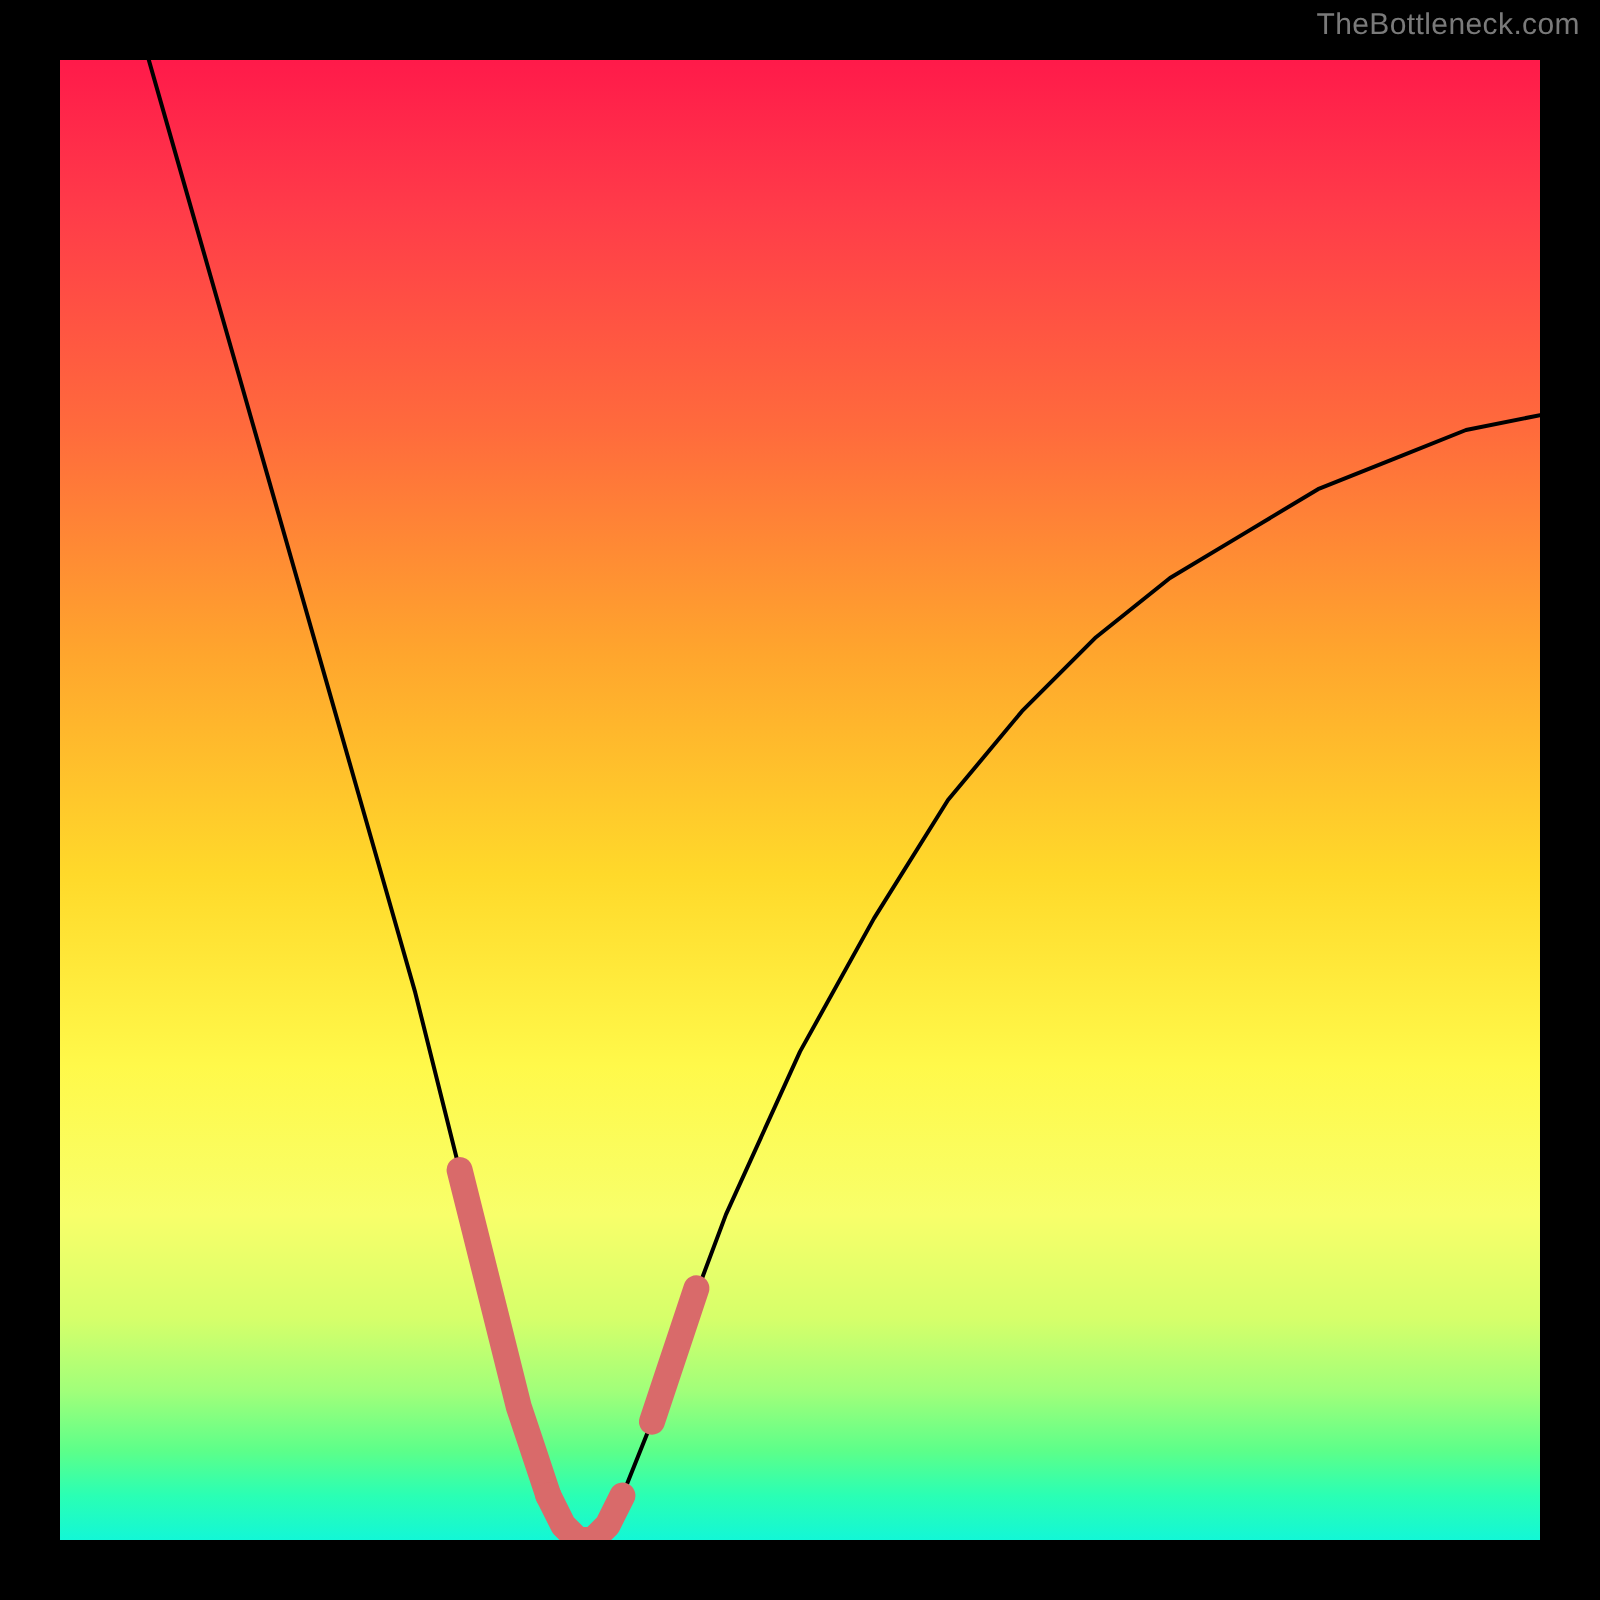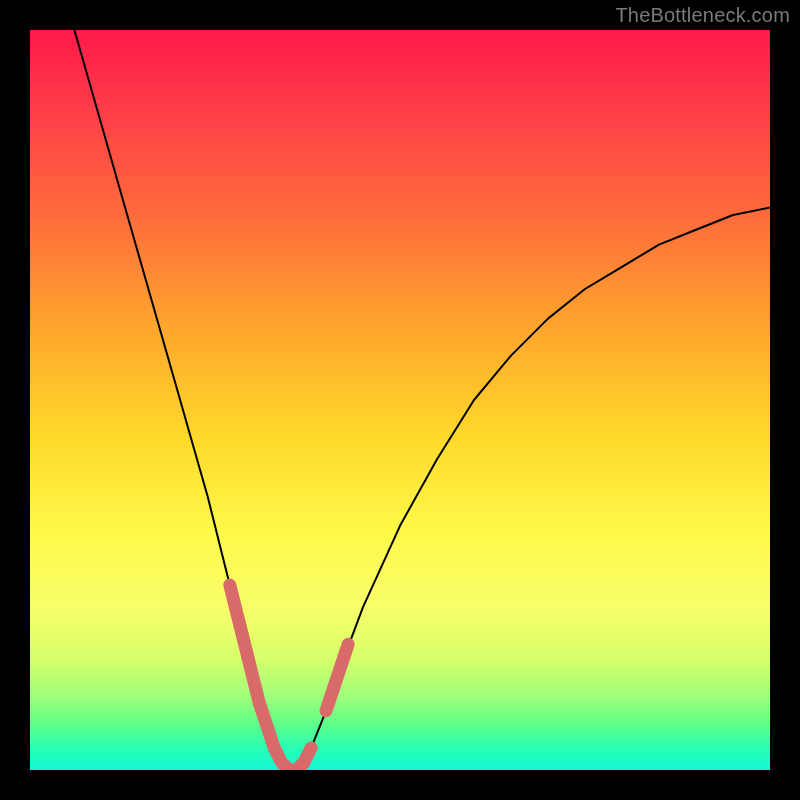--- a/index.html
+++ b/index.html
@@ -46,21 +46,21 @@
     top: 0;
     width: 740px;
     height: 740px;
     pointer-events: none;
   }
   .watermark {
     position: absolute;
     top: 4px;
     right: 10px;
     color: #7a7a7a;
-    font-size: 20px;
+    font-size: 15px;
     letter-spacing: 0.2px;
     user-select: none;
   }
 </style>
 </head>
 <body>
 
 <div class="stage">
 
   <div class="watermark">TheBottleneck.com</div>

